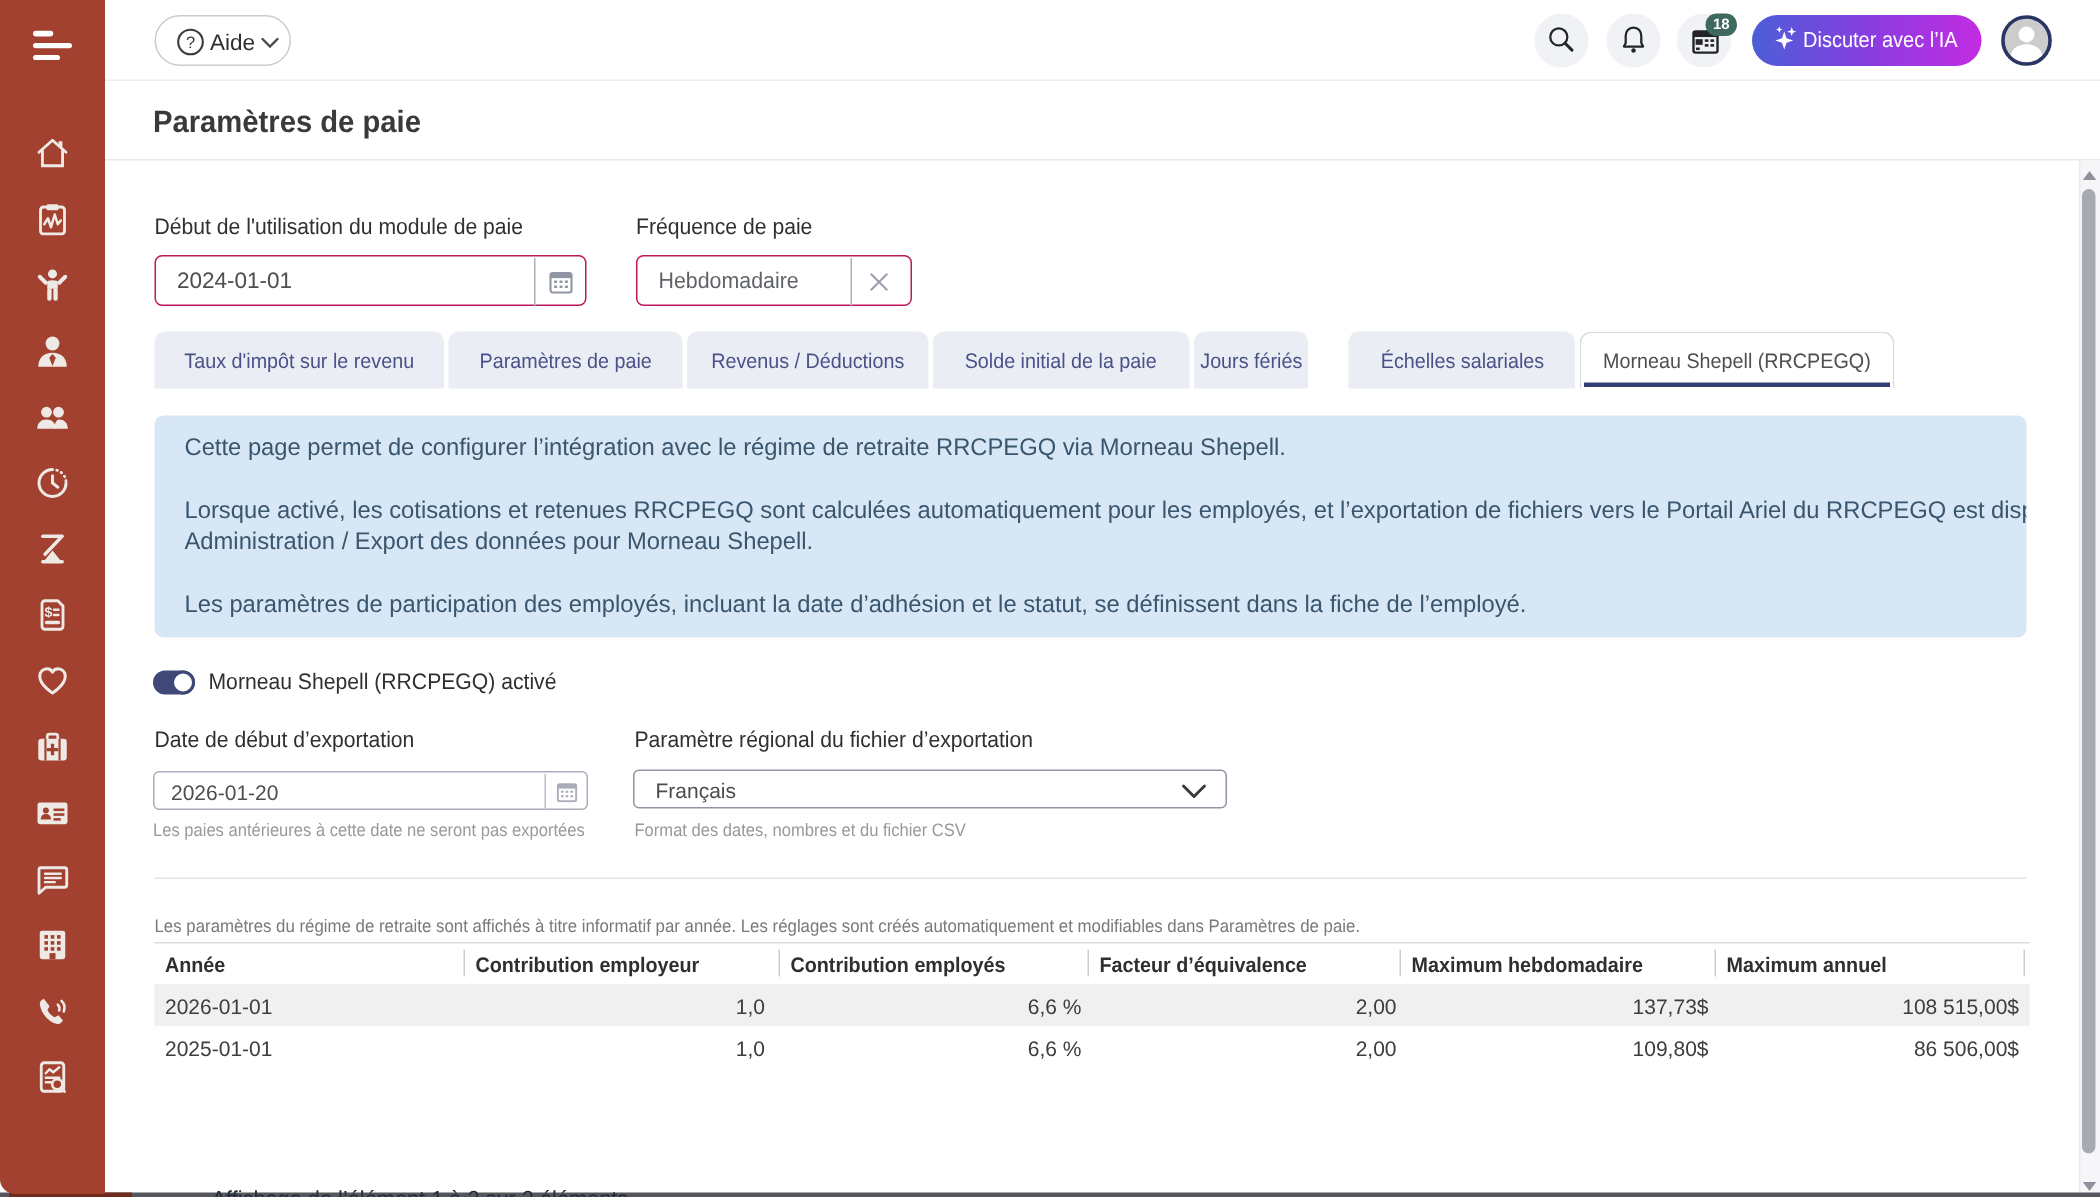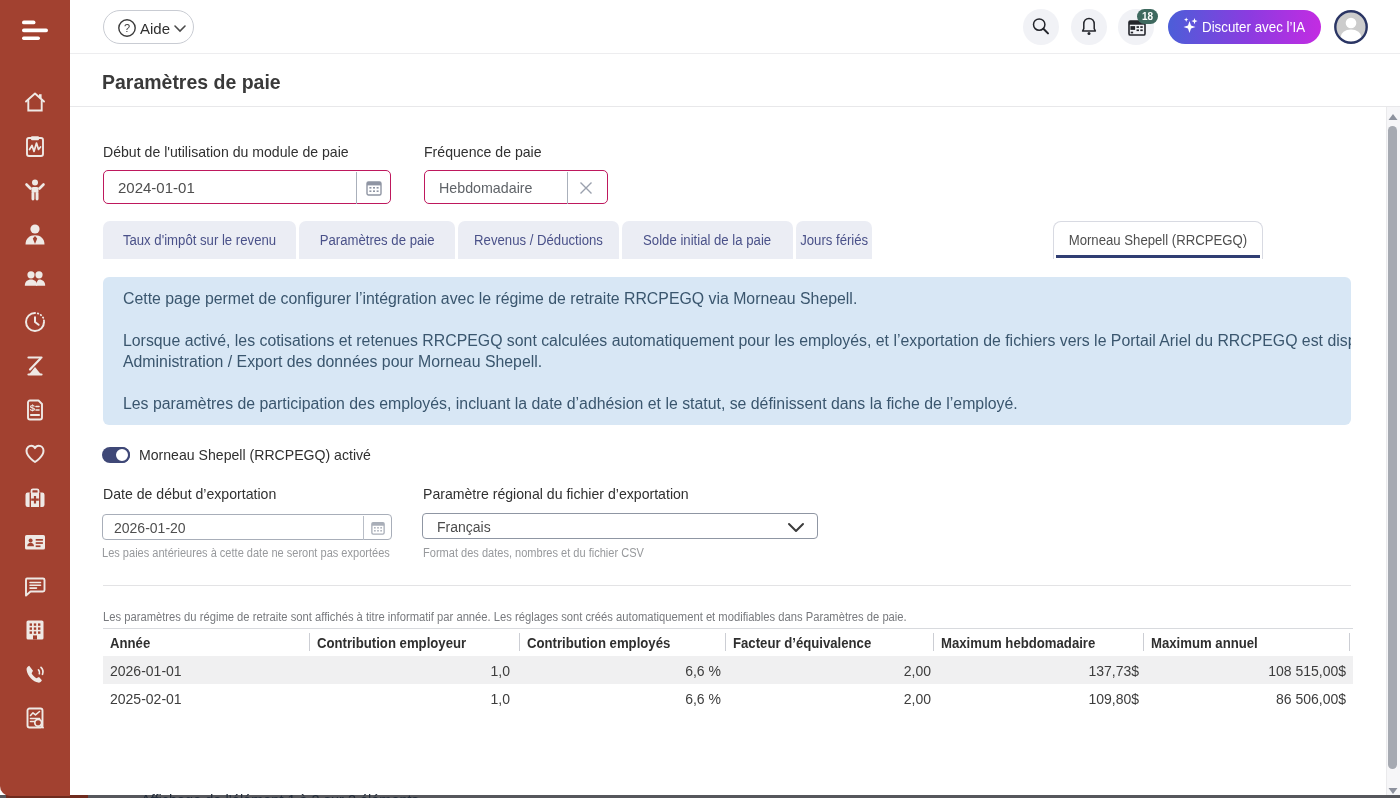--- a/index.html
+++ b/index.html
@@ -149,20 +149,21 @@
     <svg class="abs" style="left:154px;top:10px" width="14" height="14" viewBox="0 0 14 14">
       <path d="M1.5 1.5 L12.5 12.5 M12.5 1.5 L1.5 12.5" stroke="#9aa0ad" stroke-width="1.4"></path>
     </svg>
   </div>
 
   <div class="tab" style="left:103px;width:193px;"><span>Taux d'impôt sur le revenu</span></div>
   <div class="tab" style="left:299px;width:156px;"><span>Paramètres de paie</span></div>
   <div class="tab" style="left:458px;width:161px;"><span>Revenus / Déductions</span></div>
   <div class="tab" style="left:622px;width:171px;"><span>Solde initial de la paie</span></div>
   <div class="tab" style="left:796px;width:76px;"><span>Jours fériés</span></div>
+  <div class="tab" style="left:899px;width:151px;"><span>Échelles salariales</span></div>
   <div class="tab active" style="left:1053px;width:210px;line-height:36px;"><span>Morneau Shepell (RRCPEGQ)</span></div>
   <div class="tab-underline"></div>
 
   <div class="infobox">
       <div class="itx">
     Cette page permet de configurer l’intégration avec le régime de retraite RRCPEGQ via Morneau Shepell.<br>
     <br>
     Lorsque activé, les cotisations et retenues RRCPEGQ sont calculées automatiquement pour les employés, et l’exportation de fichiers vers le Portail Ariel du RRCPEGQ est disponible dans<br>
     Administration / Export des données pour Morneau Shepell.<br>
     <br>
@@ -224,21 +225,21 @@
   <div class="colsep" style="left:1349px;"></div>
 
   <div class="grow"></div>
   <div class="td" style="left:110px;top:663px;">2026-01-01</div>
   <div class="td" style="top:663px;right:890px;">1,0</div>
   <div class="td" style="top:663px;right:679px;">6,6&nbsp;%</div>
   <div class="td" style="top:663px;right:469px;">2,00</div>
   <div class="td" style="top:663px;right:261px;">137,73$</div>
   <div class="td" style="top:663px;right:54px;">108&nbsp;515,00$</div>
 
-  <div class="td" style="left:110px;top:691px;">2025-02-01</div>
+  <div class="td" style="left:110px;top:691px;">2025-01-01</div>
   <div class="td" style="top:691px;right:890px;">1,0</div>
   <div class="td" style="top:691px;right:679px;">6,6&nbsp;%</div>
   <div class="td" style="top:691px;right:469px;">2,00</div>
   <div class="td" style="top:691px;right:261px;margin-left:24px;">109,80$</div>
   <div class="td" style="top:691px;right:54px;">86&nbsp;506,00$</div>
 
   <div class="sb-track"></div>
   <svg class="abs" style="left:1388px;top:113px" width="10" height="8" viewBox="0 0 10 8">
     <path d="M5 1 L9.5 7 L0.5 7 Z" fill="#8d929e"></path>
   </svg>

